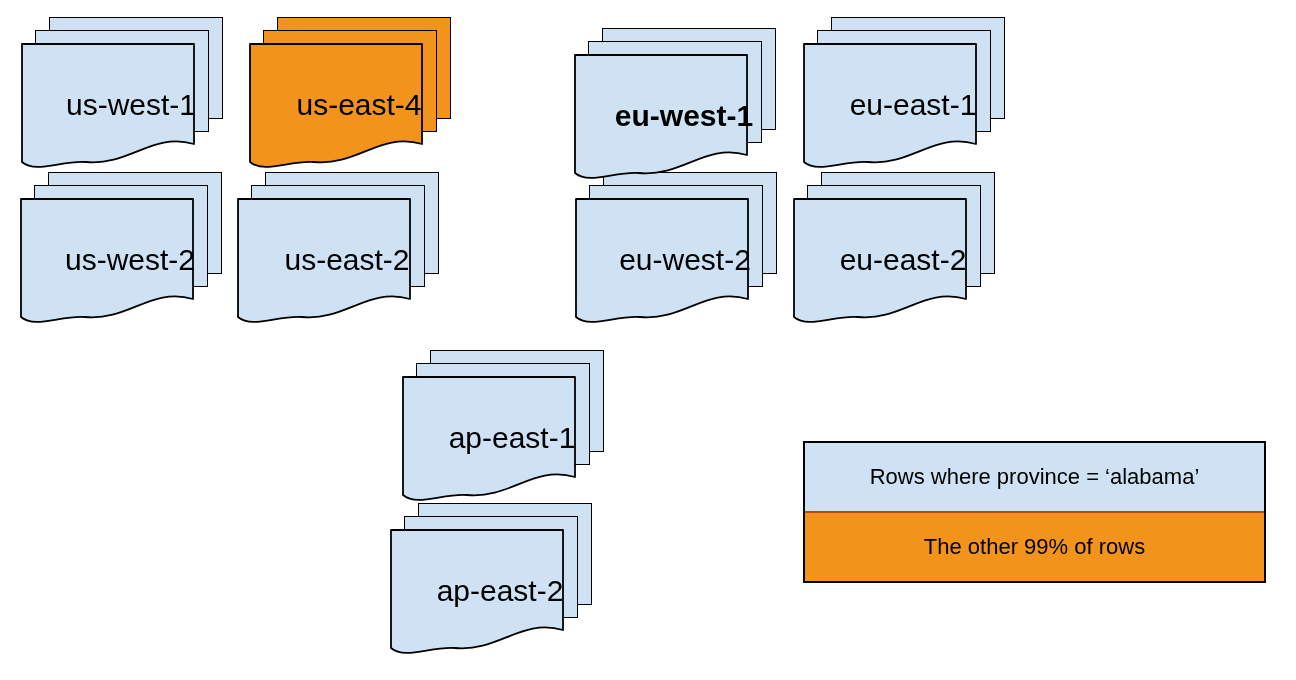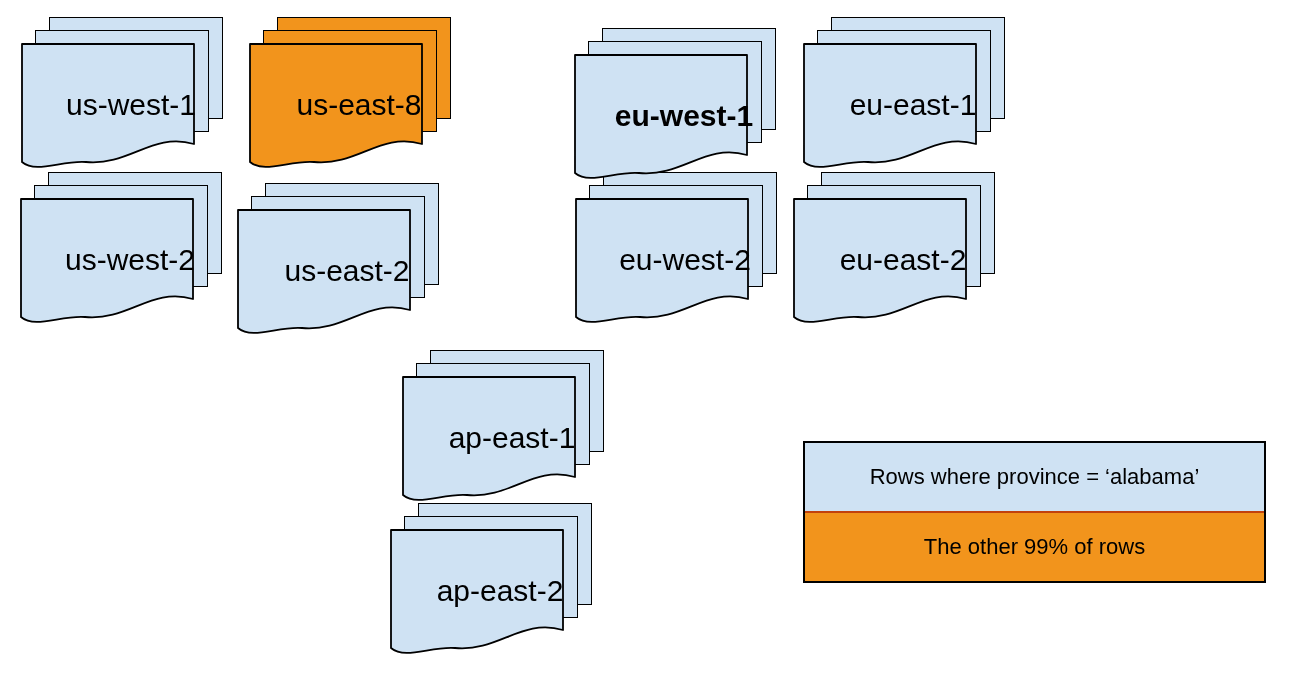--- a/index.html
+++ b/index.html
@@ -78,21 +78,21 @@
     </svg>
     <div class="label">us-west-1</div>
   </div>
 
   <div class="stack z3 orange" style="left:249px;top:17px;">
     <div class="page back"></div>
     <div class="page mid"></div>
     <svg class="front" width="174" height="127" viewBox="0 0 174 127">
       <path d="M1 1 H173 V101 C131 89 109 123 65 119 C41 117 15 131 1 119 Z"></path>
     </svg>
-    <div class="label">us-east-8</div>
+    <div class="label">us-east-4</div>
   </div>
 
   <div class="stack z3 blue" style="left:574px;top:28px;font-weight:bold;">
     <div class="page back"></div>
     <div class="page mid"></div>
     <svg class="front" width="174" height="127" viewBox="0 0 174 127">
       <path d="M1 1 H173 V101 C131 89 109 123 65 119 C41 117 15 131 1 119 Z"></path>
     </svg>
     <div class="label">eu-west-1</div>
   </div>
@@ -108,21 +108,21 @@
 
   <div class="stack z2 blue" style="left:20px;top:172px;">
     <div class="page back"></div>
     <div class="page mid"></div>
     <svg class="front" width="174" height="127" viewBox="0 0 174 127">
       <path d="M1 1 H173 V101 C131 89 109 123 65 119 C41 117 15 131 1 119 Z"></path>
     </svg>
     <div class="label">us-west-2</div>
   </div>
 
-  <div class="stack z2 blue" style="left:237px;top:183px;">
+  <div class="stack z2 blue" style="left:237px;top:172px;">
     <div class="page back"></div>
     <div class="page mid"></div>
     <svg class="front" width="174" height="127" viewBox="0 0 174 127">
       <path d="M1 1 H173 V101 C131 89 109 123 65 119 C41 117 15 131 1 119 Z"></path>
     </svg>
     <div class="label">us-east-2</div>
   </div>
 
   <div class="stack z2 blue" style="left:575px;top:172px;text-align:center;">
     <div class="page back"></div>

